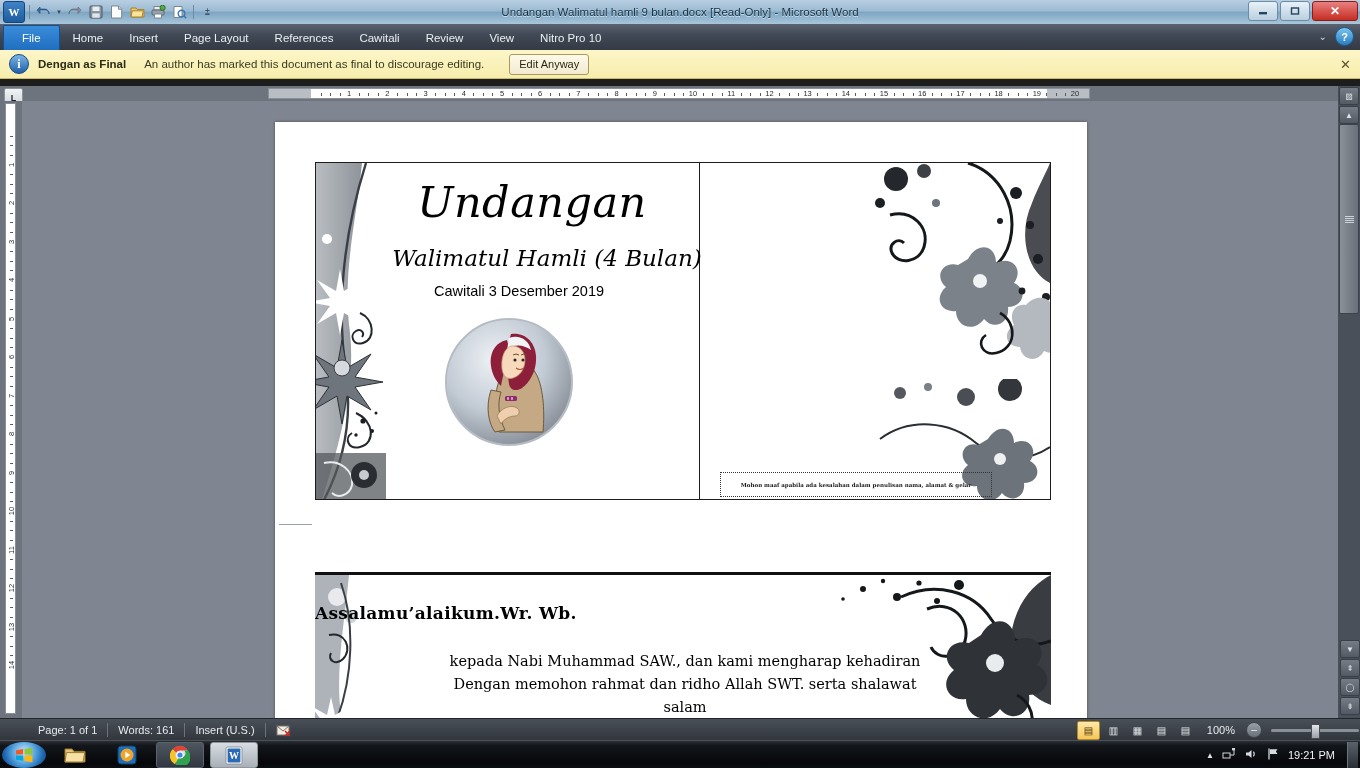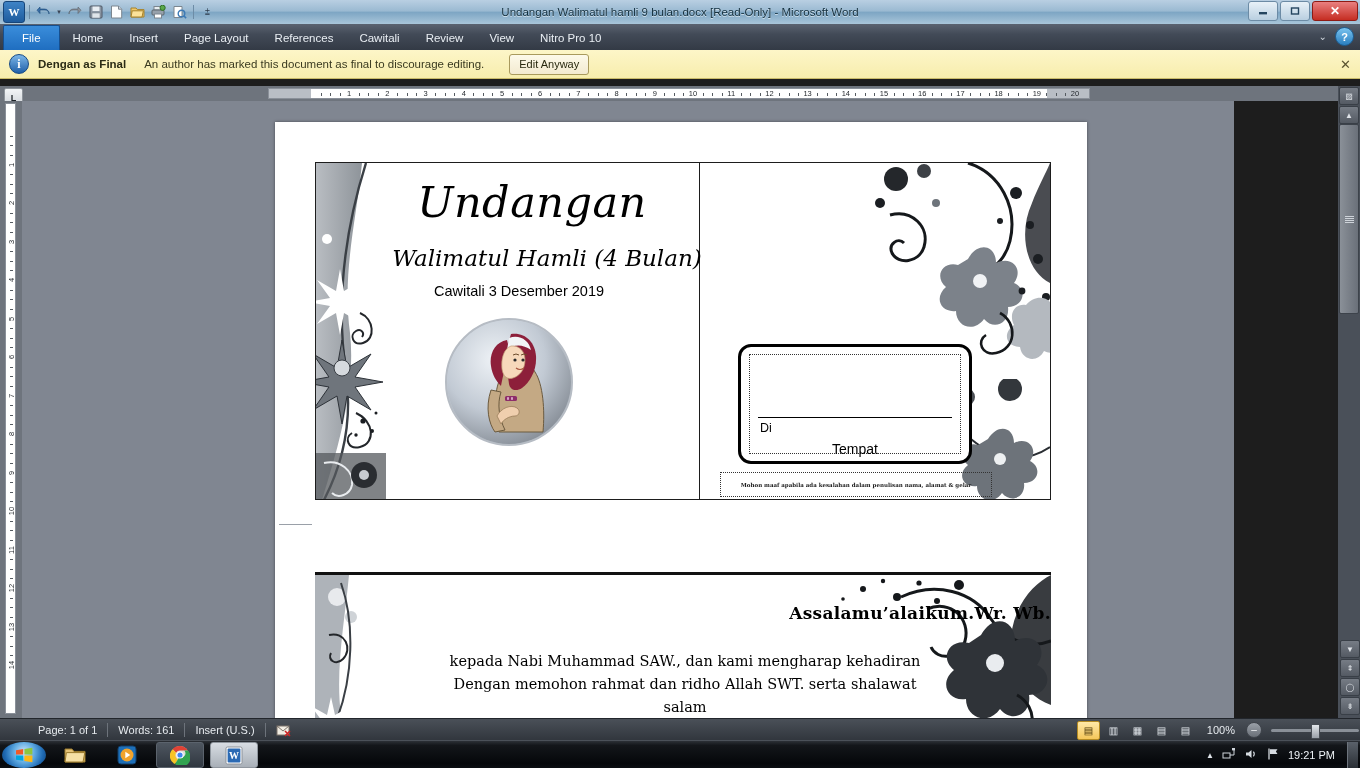--- a/index.html
+++ b/index.html
@@ -123,21 +123,21 @@
   .tabsel{
     position:absolute;left:4px;top:88px;width:17px;height:17px;
     background:linear-gradient(to bottom,#f2f4f6,#cfd4da);
     border:1px solid #8e949b;border-radius:2px;
     display:flex;align-items:center;justify-content:center;
     font-size:9px;color:#1c2127;font-weight:bold;
   }
 
   
   .canvas{
-    position:absolute;left:22px;top:101px;width:1212px;height:617px;
+    position:absolute;left:22px;top:101px;width:1316px;height:617px;
     background:#808691;overflow:hidden;
   }
   .page{
     position:absolute;left:253px;top:21px;width:812px;height:640px;
     background:#fff;box-shadow:0 0 3px rgba(0,0,0,.45);
   }
 
   
   .card{
     position:absolute;left:40px;top:40px;width:736px;height:338px;
@@ -197,21 +197,21 @@
     display:flex;align-items:center;justify-content:center;
     font-size:5.5px;font-weight:bold;color:#1a1a1a;font-family:"DejaVu Serif",serif;
   }
 
   
   .panel2{
     position:absolute;left:40px;top:450px;width:736px;height:190px;
     border-top:3px solid #111;background:#fff;overflow:hidden;
   }
   .greet{
-    position:absolute;left:0;right:0;top:28px;text-align:right;
+    position:absolute;left:0;right:17px;top:28px;text-align:left;
     font-family:"DejaVu Serif",serif;font-weight:bold;font-size:17px;color:#000;
     letter-spacing:.3px;
   }
   .para{
     position:absolute;left:120px;width:500px;top:75px;text-align:center;
     font-family:"DejaVu Serif",serif;font-size:14.5px;color:#000;line-height:23px;
   }
   .stubline{position:absolute;left:4px;top:402px;width:33px;height:1px;background:#9aa0a8;}
 
   
@@ -638,27 +638,20 @@
               <path d="M74 35 q3 -2 6 0" stroke="#6b4a2a" stroke-width="1" fill="none"></path>
               <path d="M69 48 q4 3 8 0" stroke="#a8553f" stroke-width="1.2" fill="none"></path>
               <rect x="58" y="76" width="12" height="5" rx="1.6" fill="#8d2e6a"></rect>
               <rect x="60" y="77.2" width="2" height="2.6" fill="#d7a3c6"></rect>
               <rect x="64" y="77.2" width="2" height="2.6" fill="#d7a3c6"></rect>
             </g>
           </svg>
         </div>
 
 
-        <div class="roundbox">
-          <div class="innerbox">
-            <div class="rule"></div>
-            <div class="di">Di</div>
-            <div class="tempat">Tempat</div>
-          </div>
-        </div>
 
         <div class="note">Mohon maaf apabila ada kesalahan dalam penulisan  nama, alamat &amp; gelar</div>
       </div>
 
       <div class="stubline"></div>
 
       <div class="panel2">
         <div style="position:absolute;left:0;top:0;width:60px;height:190px;overflow:hidden;">
           <svg width="60" height="190" viewBox="0 0 60 190">
             <path d="M0 0 H34 C30 44 20 96 26 140 C30 166 16 180 4 190 H0Z" fill="#aeb3b9"></path>

